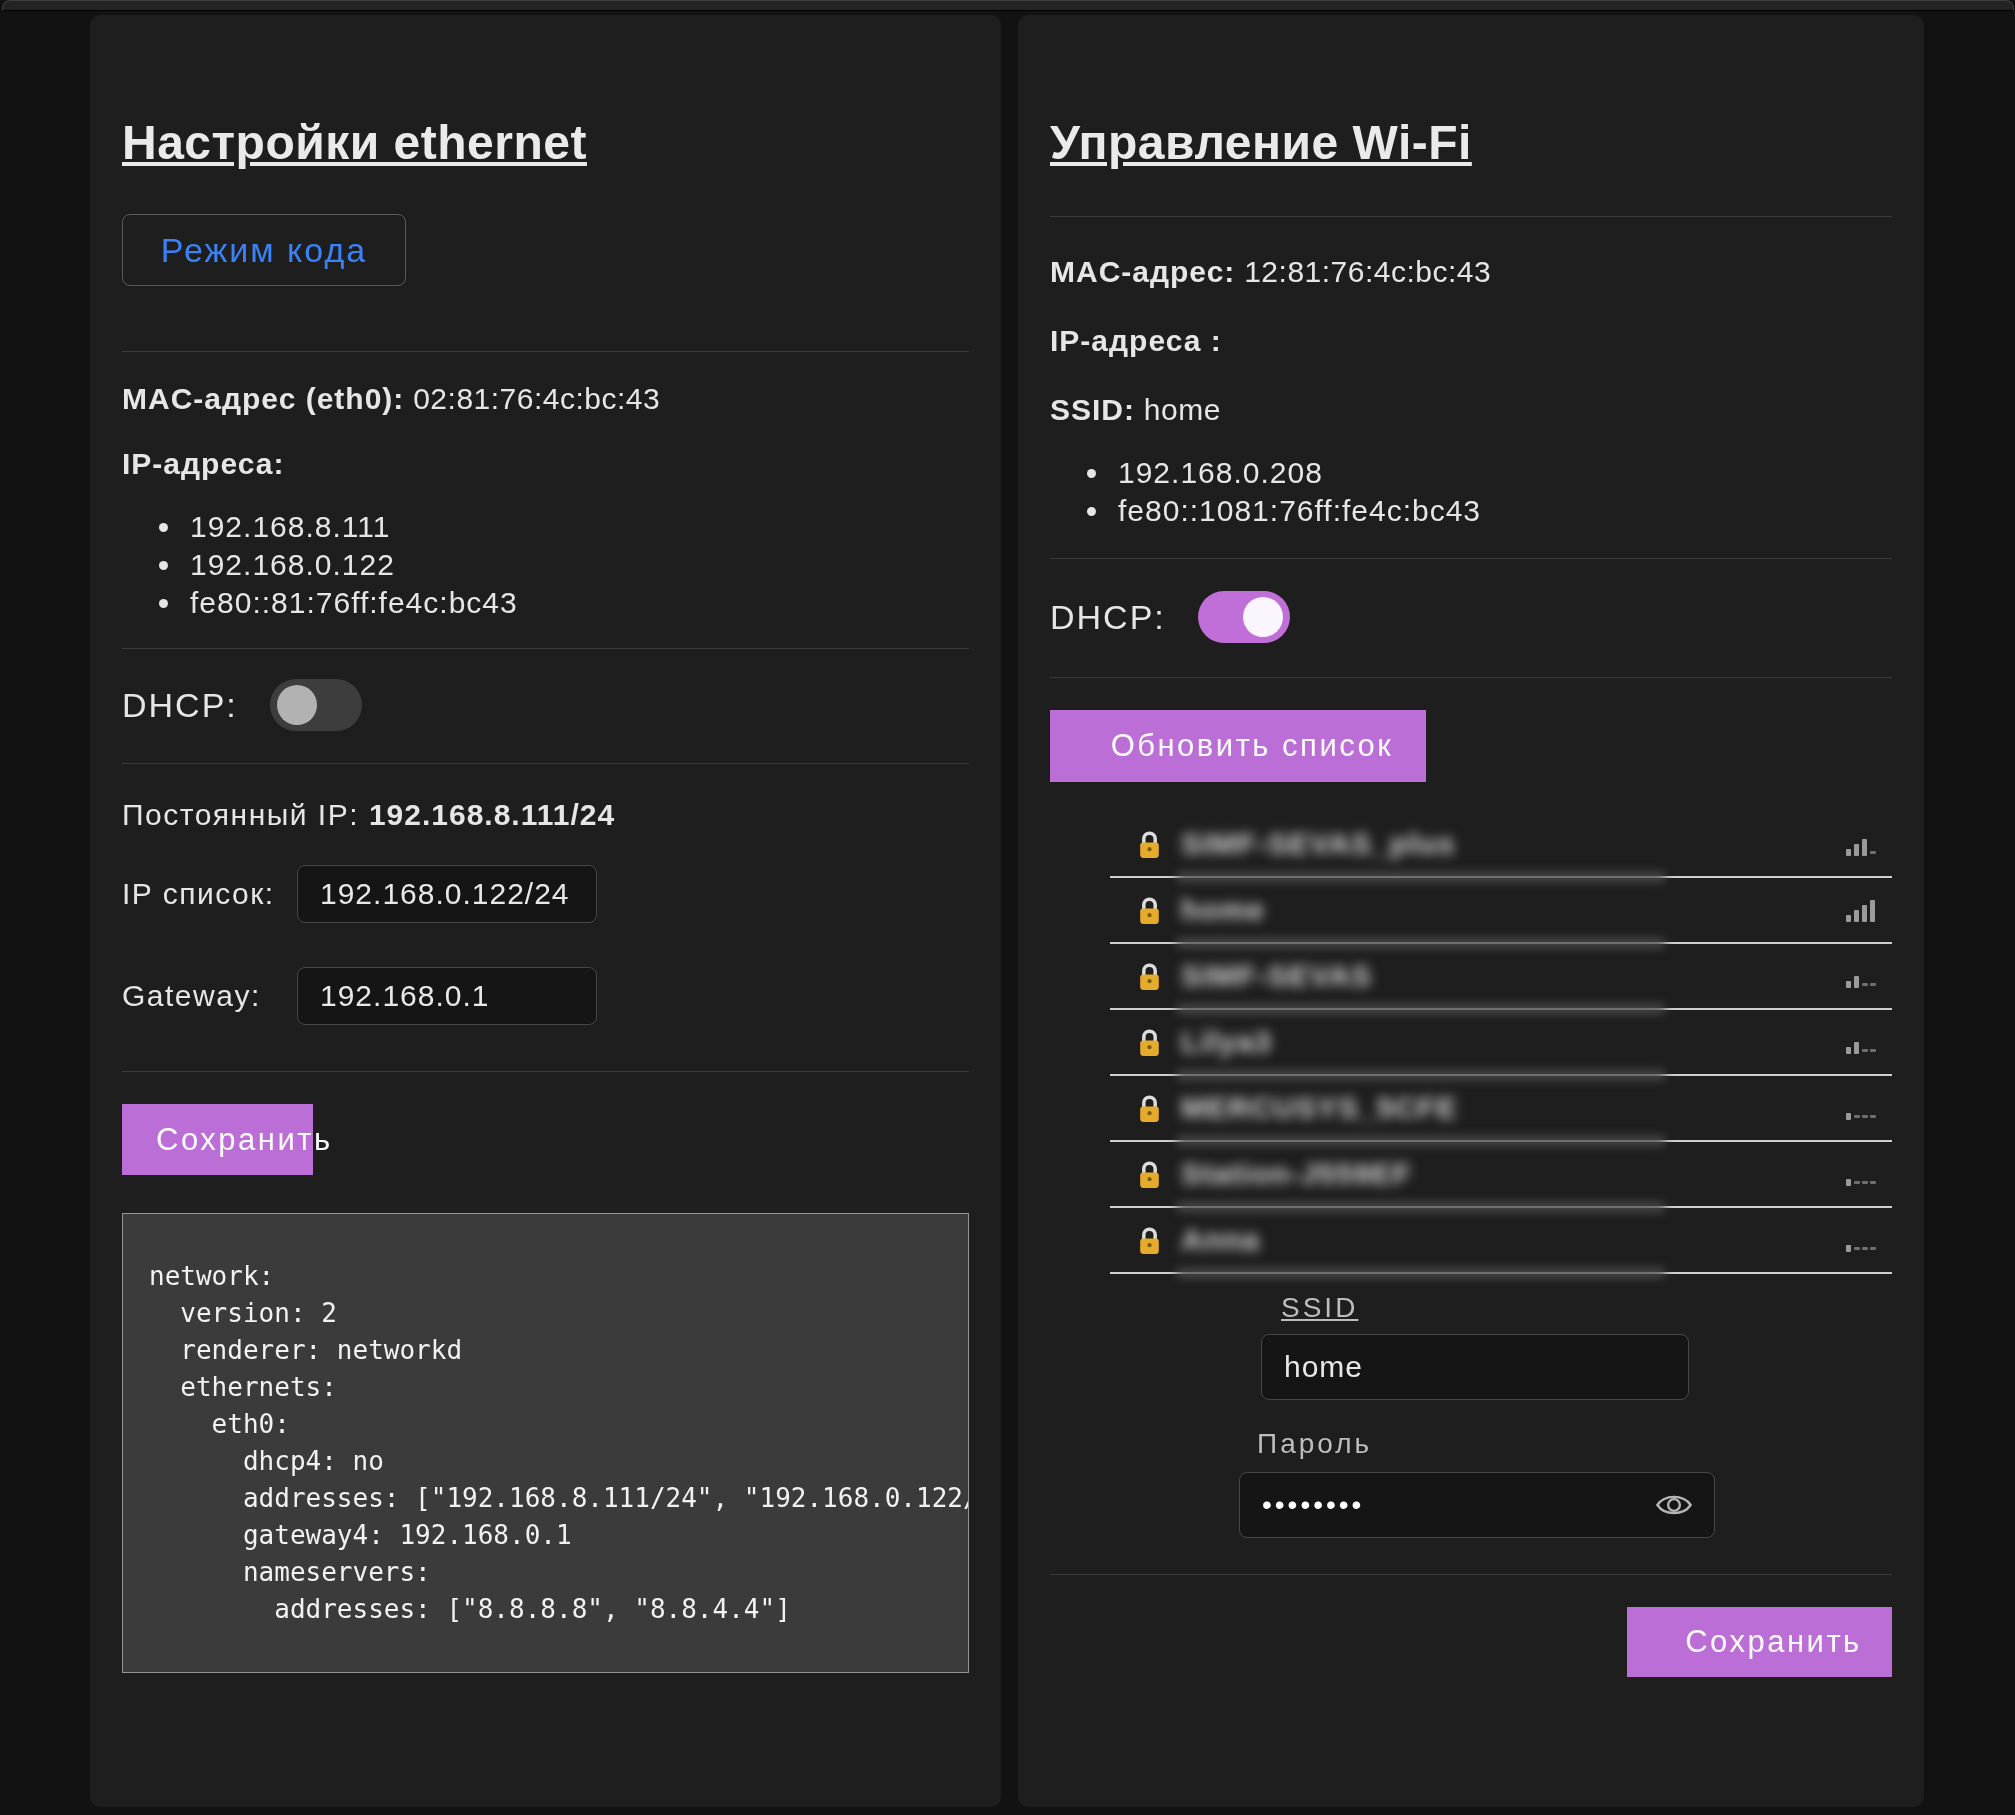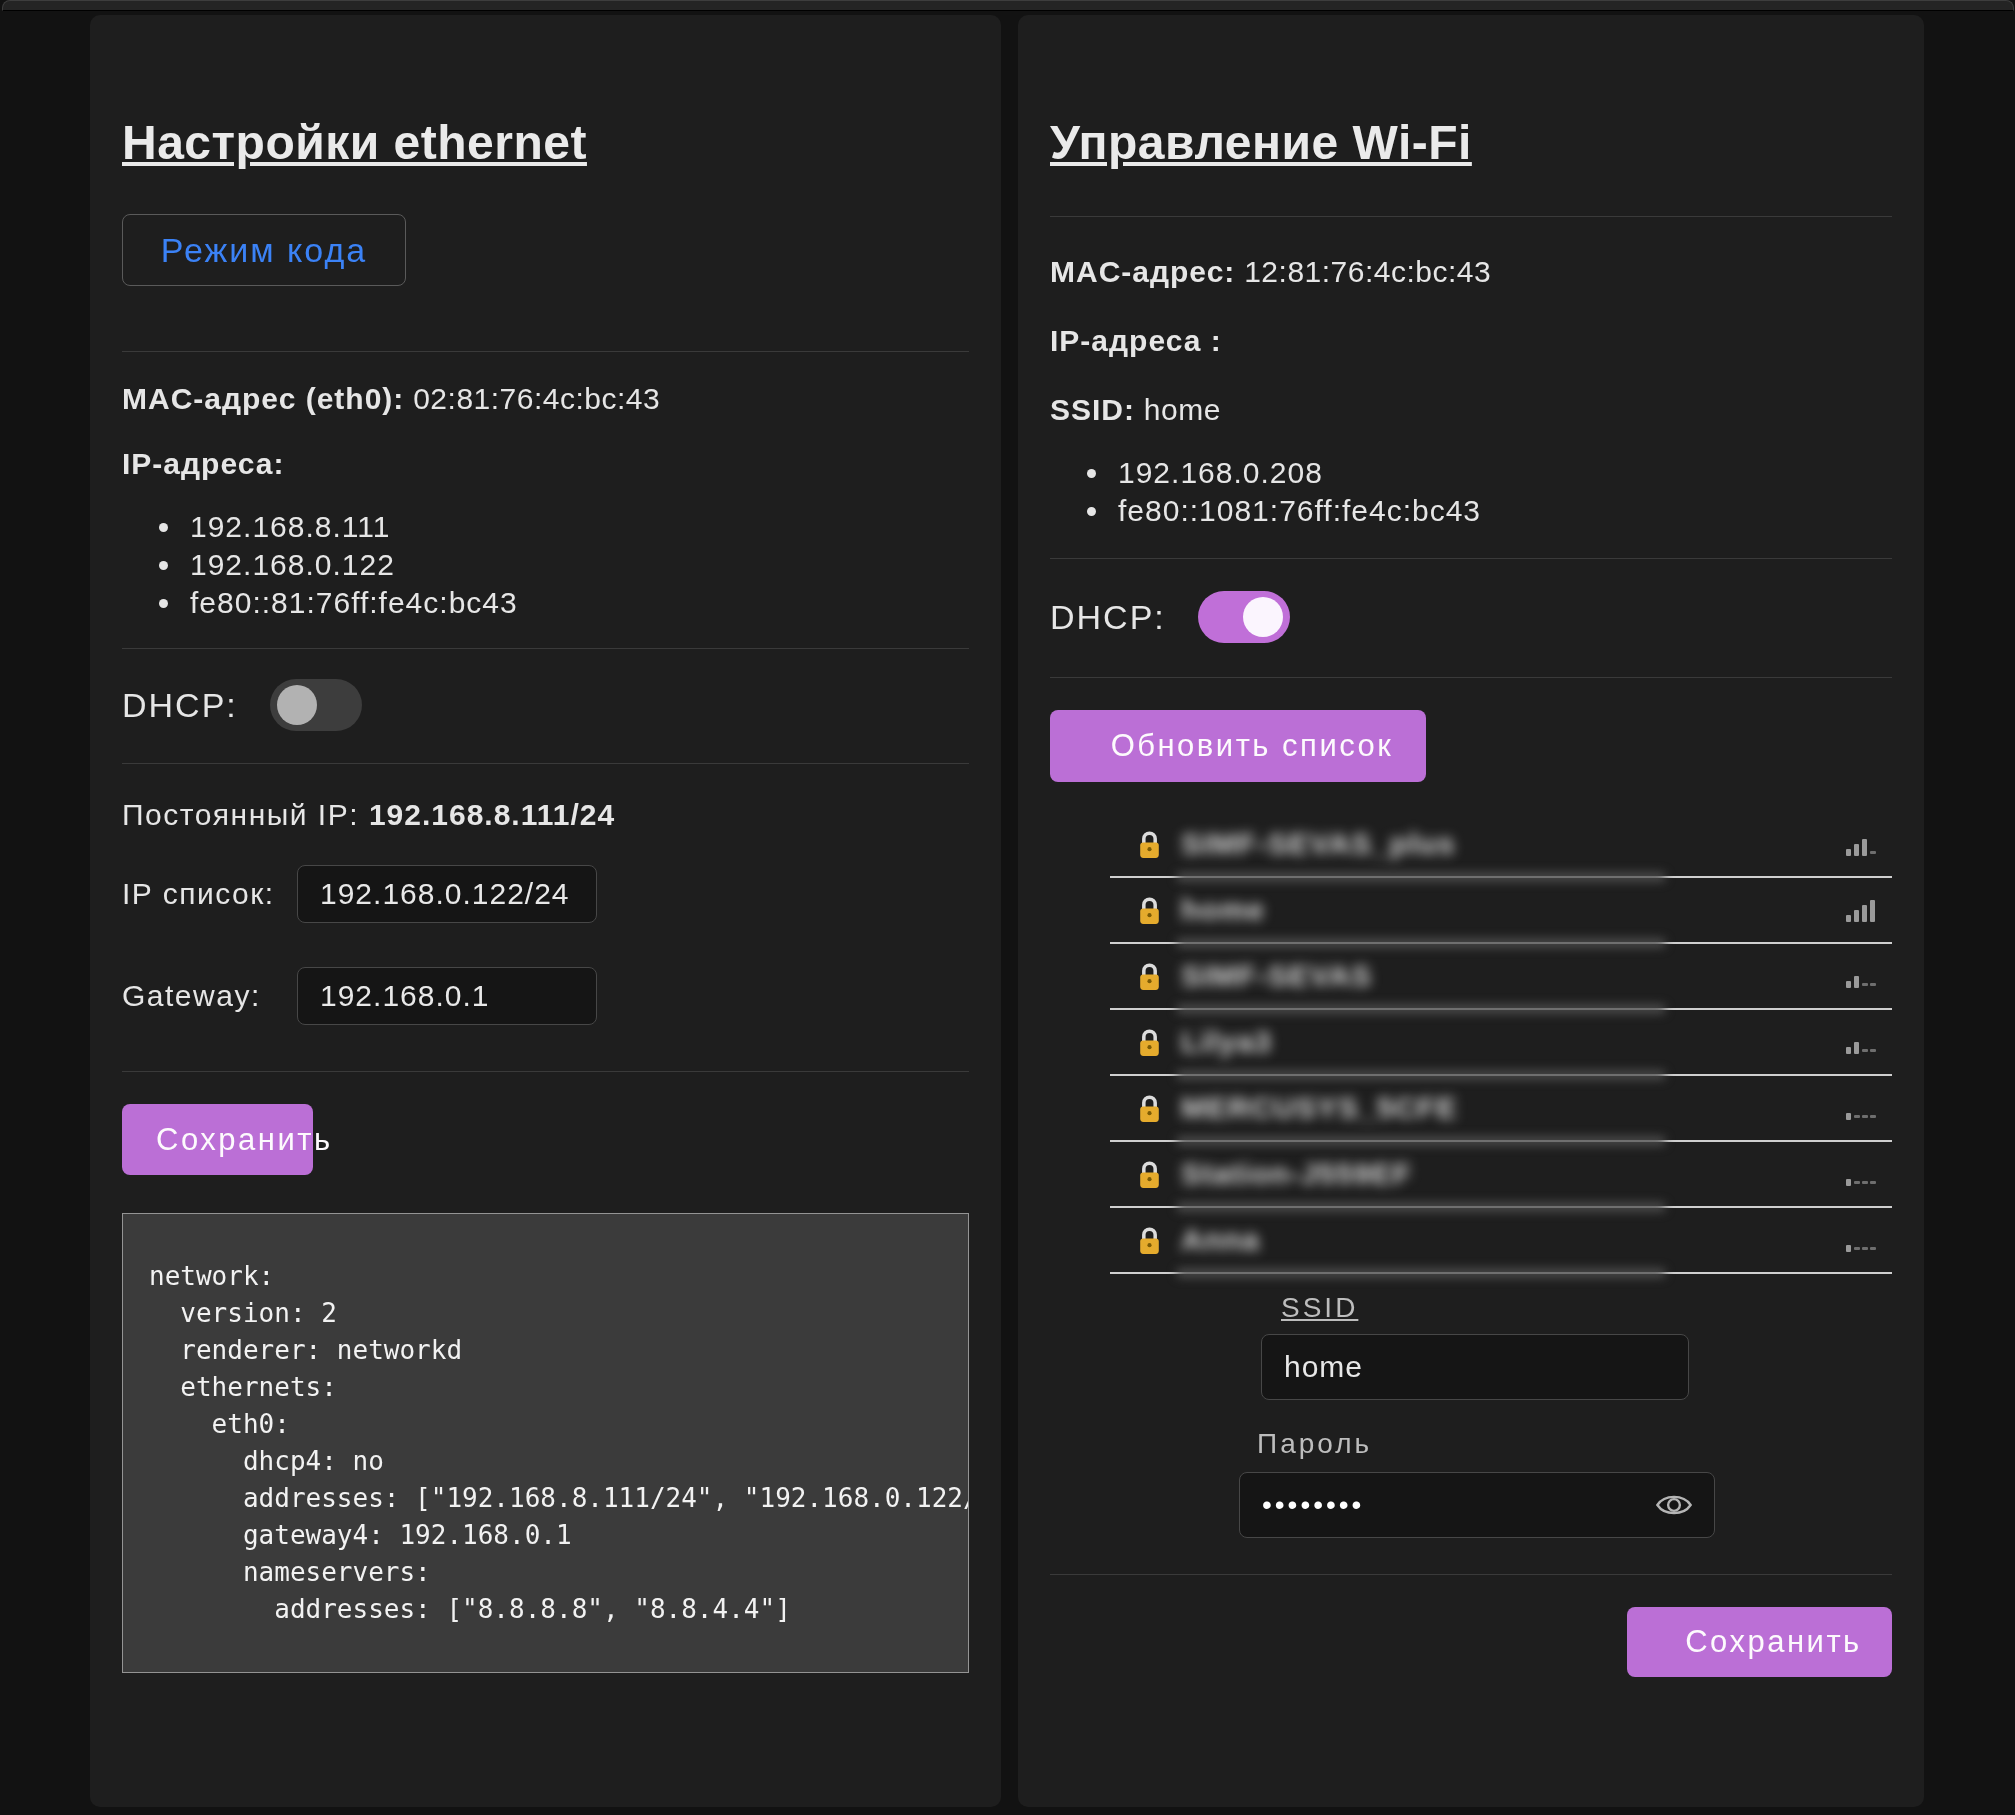--- a/index.html
+++ b/index.html
@@ -49,21 +49,21 @@
   .toggle.off .knob{left:7px;background:#b2b2b2;}
   .toggle.on .knob{right:7px;background:#fbf5fe;}
   .field-row{display:flex;align-items:center;}
   .field-row .flabel{font-size:30px;letter-spacing:1.5px;flex:0 0 auto;}
   input.txt{
     background:#151515;border:1px solid #474747;border-radius:8px;
     color:#e8e8e8;font-size:30px;font-family:inherit;letter-spacing:1px;
     padding:0 22px;box-sizing:border-box;outline:none;
   }
   .purple-btn{
-    background:#bb6fd6;border:none;border-radius:8px;color:#fdfafd;
+    background:#bb6fd6;border:none;border-radius:0;color:#fdfafd;
     font-size:31px;font-family:inherit;letter-spacing:2.5px;cursor:pointer;
     display:block;
     padding-left:34px;
   }
   h2.yaml-title{margin:44px 0 0 0;font-size:34px;font-weight:bold;letter-spacing:1px;}
   pre.yaml{
     margin:38px 0 0 0;background:#3b3b3b;border:1px solid #949494;
     padding:44px 26px;font-family:"DejaVu Sans Mono","Liberation Mono",monospace;
     font-size:26px;line-height:37px;color:#f2f2f2;white-space:pre;
     overflow:hidden;letter-spacing:0;

